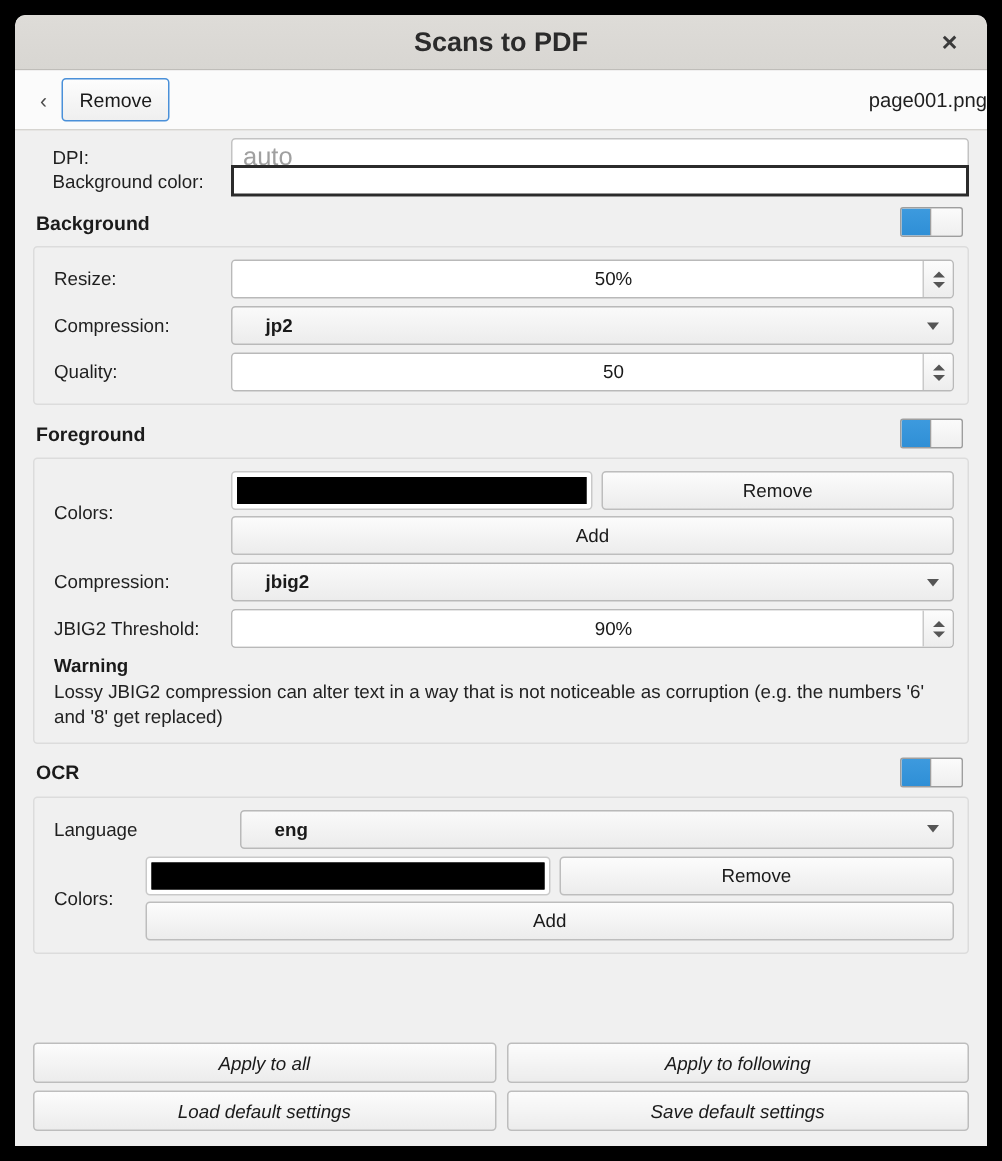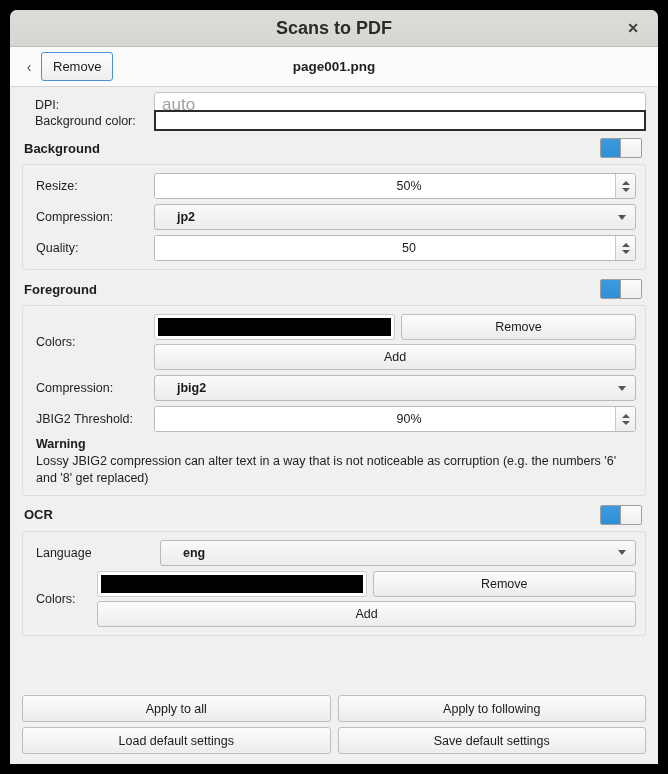--- a/index.html
+++ b/index.html
@@ -94,23 +94,23 @@
     font-size: 13px;
     color: #1a1a1a;
     display: flex;
     align-items: center;
     cursor: pointer;
   }
   .header-filename {
     position: absolute;
     left: 0;
     right: 0;
-    text-align: center;
+    text-align: right;
     font-size: 13.5px;
-    font-weight: bold;
+    font-weight: normal;
     color: #1f1f1f;
     pointer-events: none;
   }
 
   
   .body {
     flex: 1;
     padding: 10px 12px 0 12px;
     box-sizing: border-box;
     display: flex;
@@ -334,20 +334,21 @@
     color: #222;
     margin: 0 0 0 4px;
   }
 
   
   .bottom-area {
     padding: 6px 12px 10px 12px;
     display: flex;
     flex-direction: column;
     gap: 5px;
+    font-style: italic;
   }
   .bottom-line { display: flex; gap: 7px; }
   .bottom-line .btn { flex: 1; height: 27px; }
 </style>
 </head>
 <body>
 
 <div class="dialog">
 
   <div class="titlebar">

